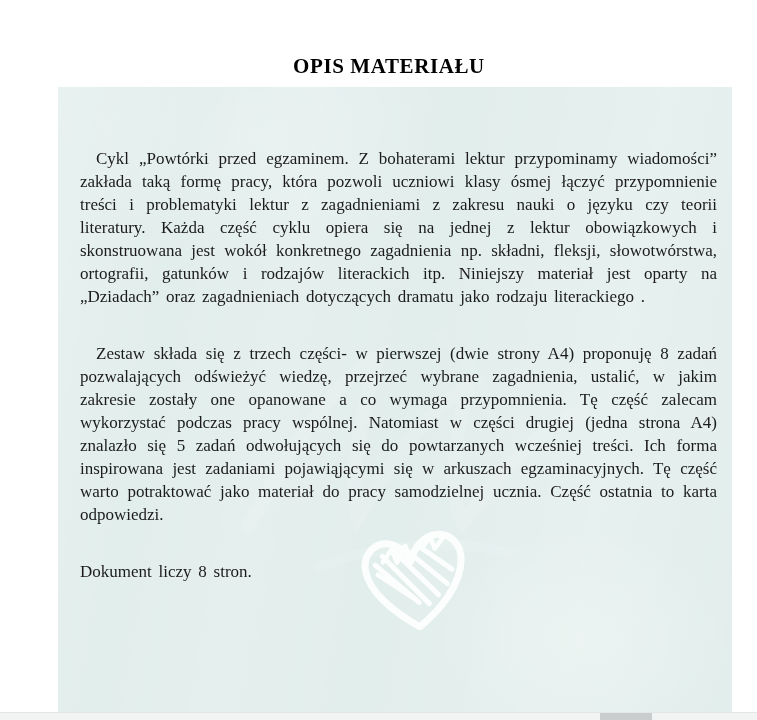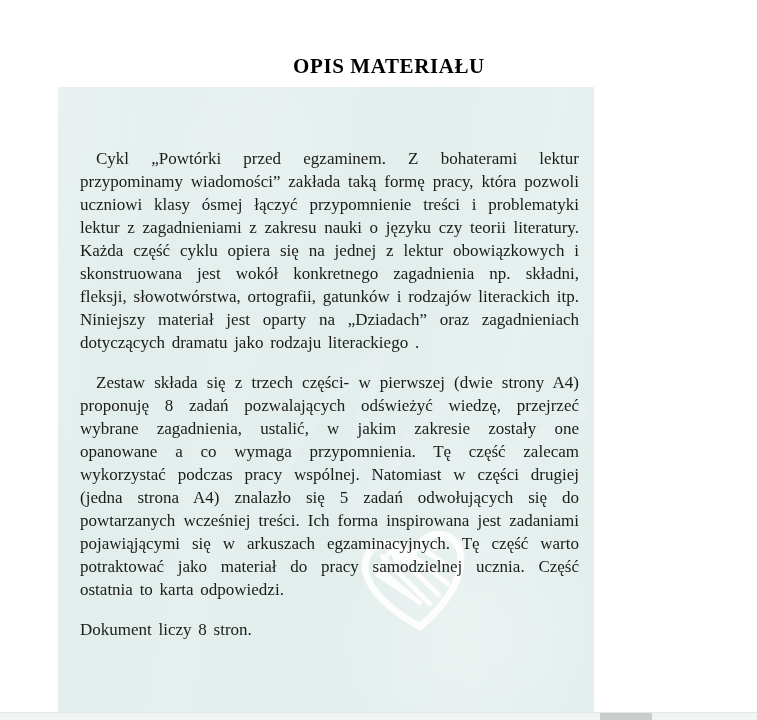--- a/index.html
+++ b/index.html
@@ -24,21 +24,21 @@
   .title{
     position:absolute;left:58px;top:42px;width:662px;
     text-align:center;
     font-size:21px;
     font-weight:bold;
     letter-spacing:.6px;
     color:#000;
     margin-top:12px;
   }
   .panel{
-    position:absolute;left:58px;top:87px;width:536px;height:626px;
+    position:absolute;left:58px;top:87px;width:674px;height:626px;
     background:var(--panel_bg);
     overflow:hidden;
   }
   
   .panel::before{
     content:"";position:absolute;inset:0;
     background:
       linear-gradient(100deg, rgba(255,255,255,.22) 0%, rgba(255,255,255,0) 18%, rgba(255,255,255,.10) 34%, rgba(255,255,255,0) 52%, rgba(255,255,255,.16) 78%, rgba(255,255,255,0) 100%),
       radial-gradient(220px 160px at 78% 88%, rgba(255,255,255,.20), rgba(255,255,255,0) 70%),
       radial-gradient(260px 200px at 30% 8%, rgba(255,255,255,.18), rgba(255,255,255,0) 70%);
@@ -49,21 +49,21 @@
     padding:60px 15px 0 22px;
   }
   .text-block p{
     font-size:17px;
     line-height:23px;
     text-align:justify;
     text-align-last:left;
     word-spacing:2.5px;
   }
   .text-block p.indent{text-indent:16px;}
-  .text-block p + p{margin-top:17px;}
+  .text-block p + p{margin-top:34px;}
   .watermark-squiggle{
     position:absolute;left:150px;top:230px;width:420px;height:290px;
     opacity:.35;pointer-events:none;
   }
   .heart{
     position:absolute;left:296px;top:438px;width:122px;height:112px;
     opacity:.92;pointer-events:none;
   }
   .hscrollbar{
     position:absolute;left:0;bottom:0;width:757px;height:8px;

